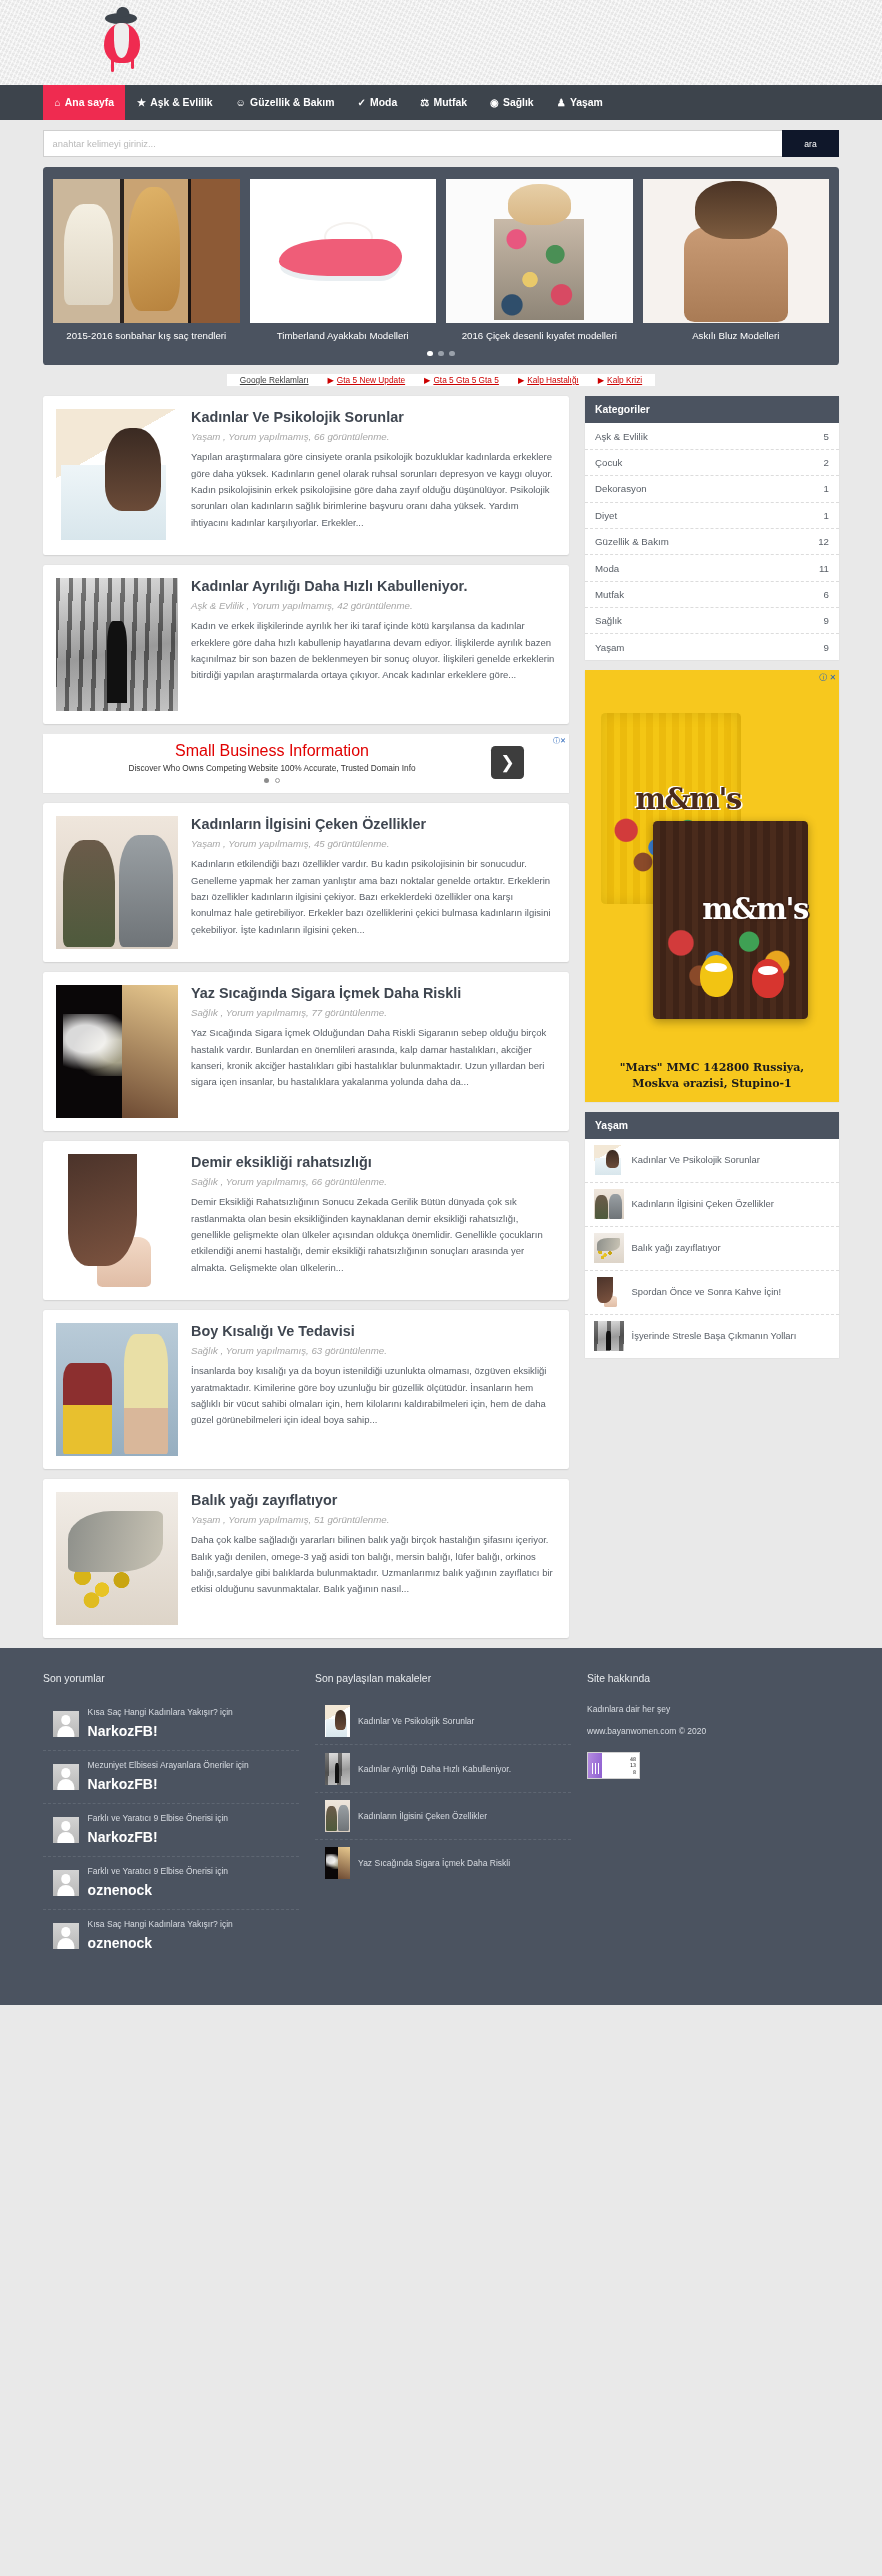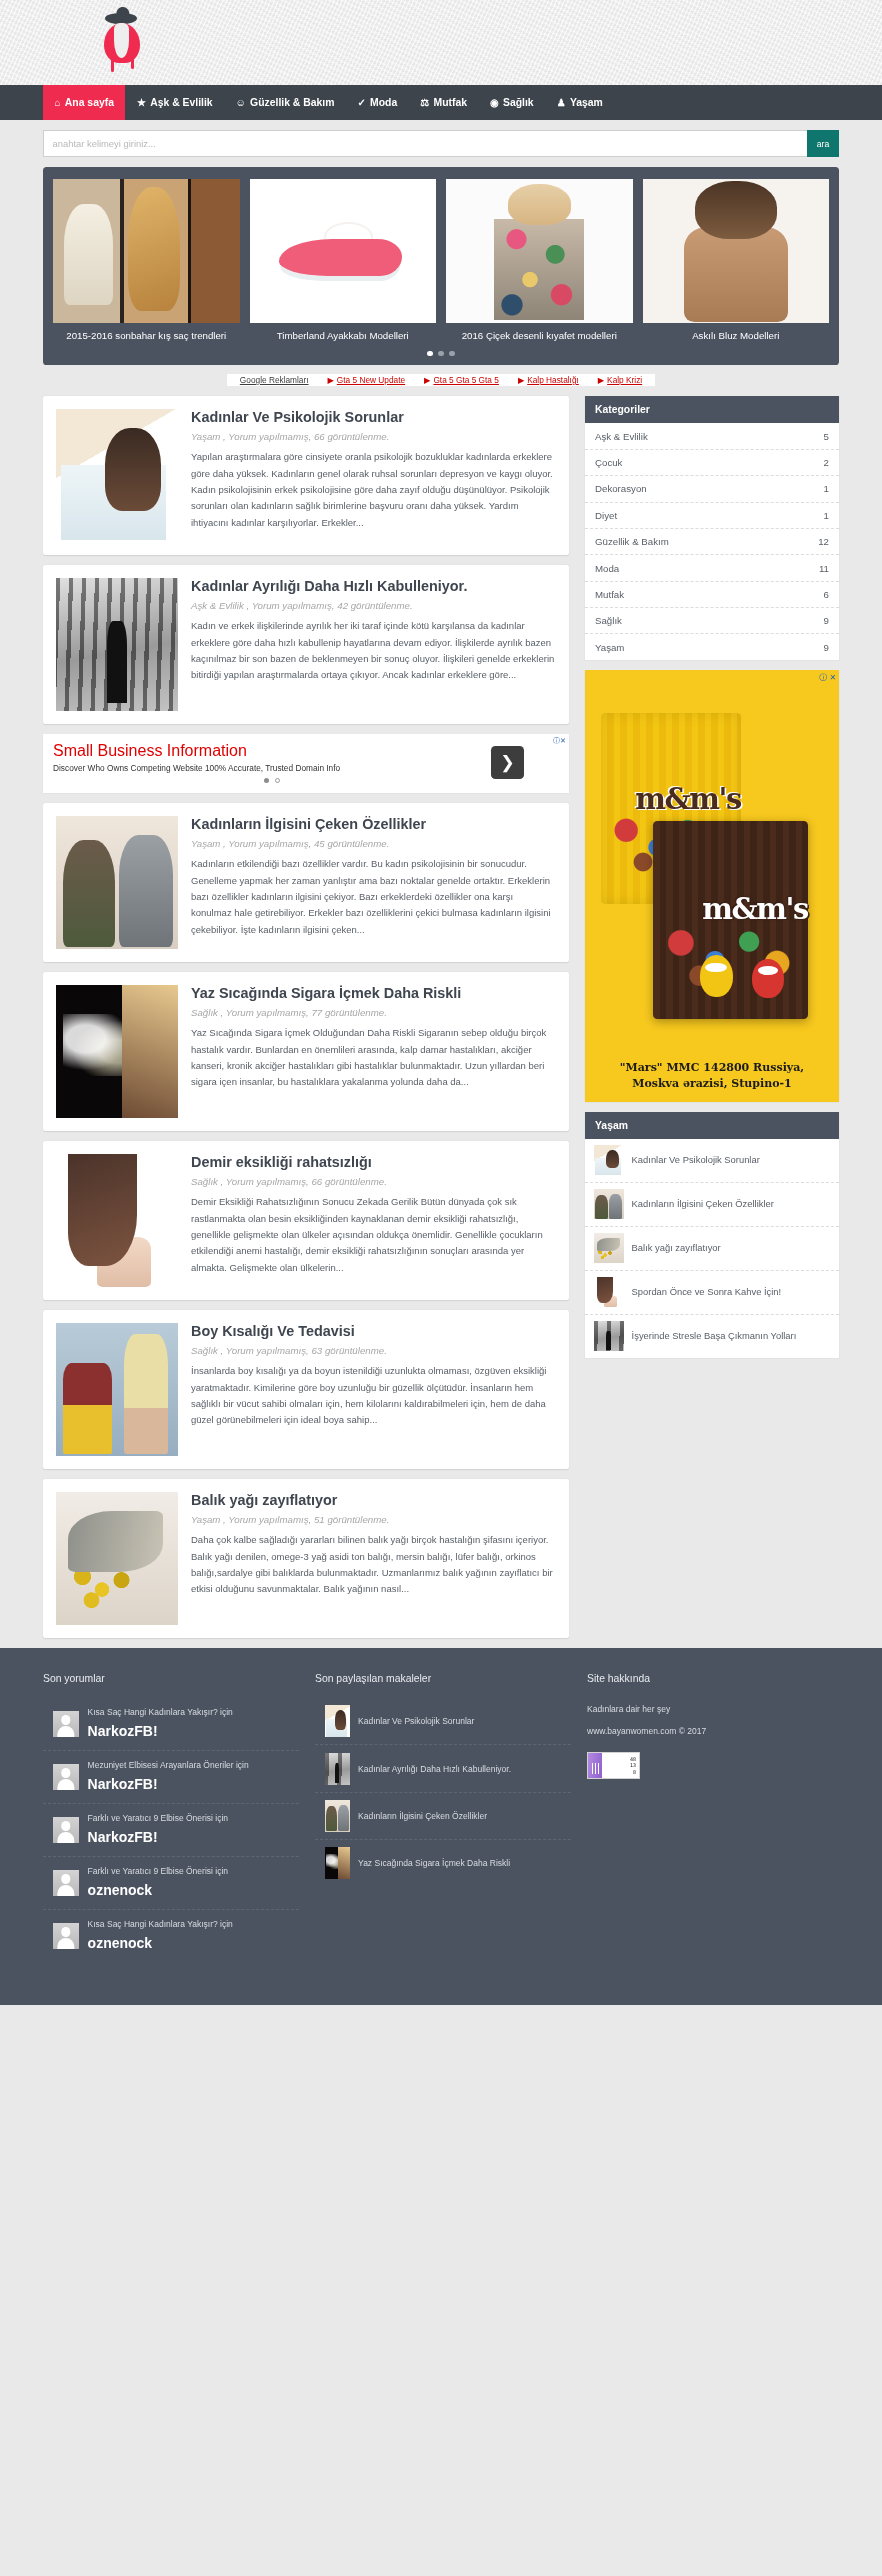--- a/index.html
+++ b/index.html
@@ -78,21 +78,21 @@
     padding: 10px 43px 0 43px;
     display: flex; align-items: stretch;
   }
   .search-input {
     flex: 1; height: 27px; border: 0.7px solid #cfcfcf; border-right: none;
     background: #fff; padding: 0 8.6px; font-size: 9.4px; color:#555;
     font-family: "Liberation Sans", sans-serif;
   }
   .search-input::placeholder{ color:#b9b9b9; }
   .search-btn {
-    width: 32px; background: #0f766e; color: #fff; border: none;
+    width: 57px; background: #0f172a; color: #fff; border: none;
     font-size: 8.6px; cursor: pointer; font-family:"Liberation Sans",sans-serif;
   }
 
   
   .slider {
     margin: 10px 43px 0 43px; background: #4b5360;
     border-radius: 3.6px; padding: 11.5px 10px 7.2px 10px;
   }
   .slides { display: flex; gap: 10px; }
   .slide { flex: 1; cursor: pointer; }
@@ -213,21 +213,21 @@
                radial-gradient(circle at 74% 46%, #c9a512 0 12%, transparent 13%),
                radial-gradient(circle at 34% 80%, #e0bc20 0 11%, transparent 12%);}
 
   
   .inline-ad {
     background:#fff; margin-bottom: 10px; padding: 7.2px 10px 10px 10px;
     position: relative; box-shadow: 0 0.7px 1.4px rgba(0,0,0,.10);
   }
   .inline-ad .ad-close { position:absolute; right:2.9px; top:1.4px; font-size:7.2px; color:#2965b8; cursor:pointer;}
   .inline-ad-inner { display:flex; align-items:center; }
-  .ia-left { flex:1; text-align:left; }
+  .ia-left { flex:1; text-align:center; }
   .ia-head { color:#e00000; font-size: 16px; margin-bottom: 3.6px; }
   .ia-sub { color:#333; font-size: 8.3px; }
   .ia-dots { display:flex; justify-content:center; gap:5.8px; margin-top:5px; }
   .ia-dot { width:5px;height:5px;border-radius:50%;background:#8d8d8d; }
   .ia-dot.off { background:#fff; border:0.7px solid #9a9a9a; }
   .ia-arrow {
     width:33px;height:33px;background:#3d3d3d;border-radius:4.3px;color:#fff;
     display:flex;align-items:center;justify-content:center;font-size:17.3px;cursor:pointer;
     margin-right: 35px;
   }
@@ -694,21 +694,21 @@
             <div class="f-athumb">
               <div class="art t4"></div>
             </div>
             <div class="f-atitle">Yaz Sıcağında Sigara İçmek Daha Riskli</div>
           </div>
         </div>
     </div>
     <div class="f-col c">
       <div class="f-head">Site hakkında</div>
       <div class="f-about">Kadınlara dair her şey</div>
-      <div class="f-about">www.bayanwomen.com © 2017</div>
+      <div class="f-about">www.bayanwomen.com © 2020</div>
       <div class="f-counter">
         <div class="f-counter-bar"></div>
         <div class="f-counter-nums" id="f-counter">
             <span>48</span>
             <span>13</span>
             <span>8</span>
           </div>
       </div>
     </div>
   </div>

